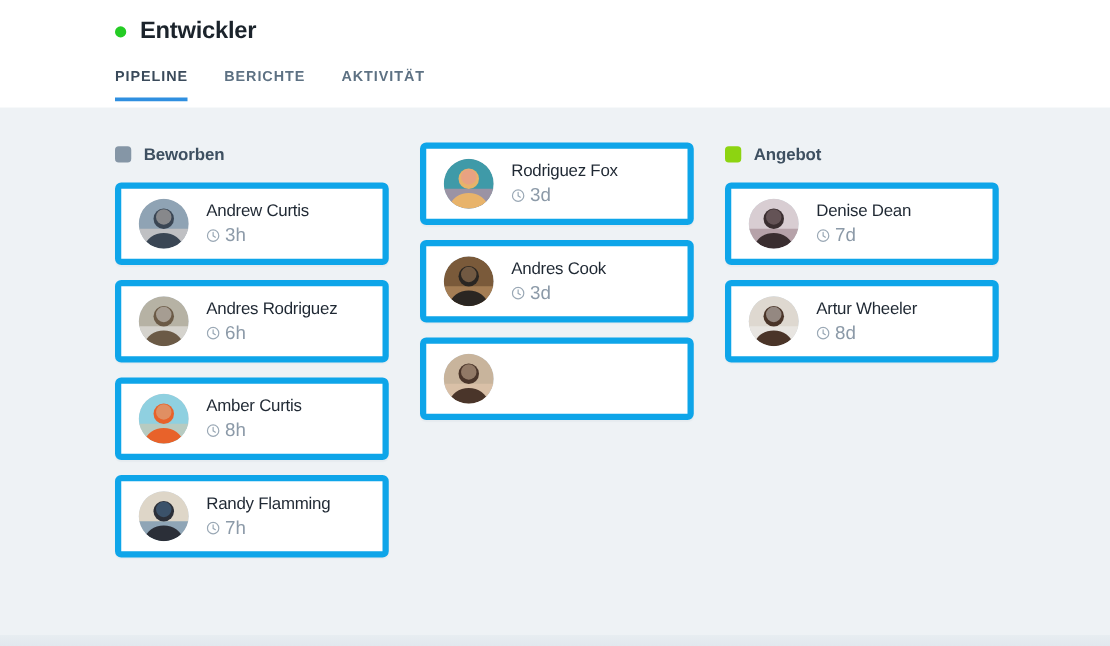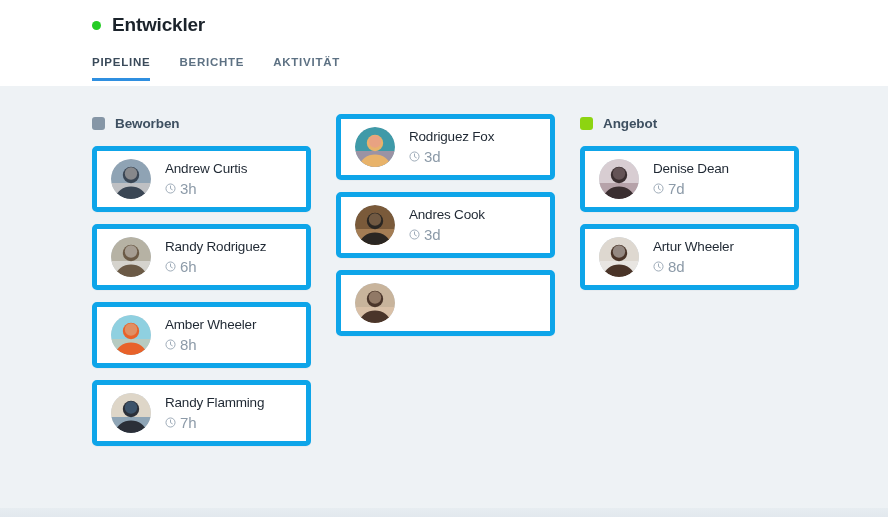--- a/index.html
+++ b/index.html
@@ -258,21 +258,21 @@
                 <g clip-path="url(#g_avatarandresrodriguez)">
                   <rect x="0" y="0" width="40" height="40" fill="#b6b2a4"></rect>
                   <rect x="0" y="24" width="40" height="16" fill="#efefef" opacity="0.55"></rect>
                   <circle cx="20" cy="16" r="8.2" fill="#6b5a46"></circle>
                   <path d="M4 40c1.6-8.4 8.4-12.6 16-12.6S34.4 31.6 36 40z" fill="#6b5a46"></path>
                   <circle cx="20" cy="14.5" r="6.2" fill="#efefef" opacity="0.45"></circle>
                 </g>
               </svg>
             </div>
             <div class="card-body">
-              <div class="card-name">Randy Rodriguez</div>
+              <div class="card-name">Andres Rodriguez</div>
               <div class="card-meta">
                 <svg class="clock-icon" viewBox="0 0 16 16">
                   <circle cx="8" cy="8" r="6.6" fill="none" stroke="#9aa8b5" stroke-width="1.4"></circle>
                   <path d="M8 4.3V8.2l2.6 1.6" fill="none" stroke="#9aa8b5" stroke-width="1.4" stroke-linecap="round"></path>
                 </svg>
                 <span>6h</span>
               </div>
             </div>
           </div>
           <div class="card">
@@ -286,21 +286,21 @@
                 <g clip-path="url(#g_avataramberparker)">
                   <rect x="0" y="0" width="40" height="40" fill="#8fd0e0"></rect>
                   <rect x="0" y="24" width="40" height="16" fill="#d8c7a8" opacity="0.55"></rect>
                   <circle cx="20" cy="16" r="8.2" fill="#e8622a"></circle>
                   <path d="M4 40c1.6-8.4 8.4-12.6 16-12.6S34.4 31.6 36 40z" fill="#e8622a"></path>
                   <circle cx="20" cy="14.5" r="6.2" fill="#d8c7a8" opacity="0.45"></circle>
                 </g>
               </svg>
             </div>
             <div class="card-body">
-              <div class="card-name">Amber Wheeler</div>
+              <div class="card-name">Amber Curtis</div>
               <div class="card-meta">
                 <svg class="clock-icon" viewBox="0 0 16 16">
                   <circle cx="8" cy="8" r="6.6" fill="none" stroke="#9aa8b5" stroke-width="1.4"></circle>
                   <path d="M8 4.3V8.2l2.6 1.6" fill="none" stroke="#9aa8b5" stroke-width="1.4" stroke-linecap="round"></path>
                 </svg>
                 <span>8h</span>
               </div>
             </div>
           </div>
           <div class="card">

